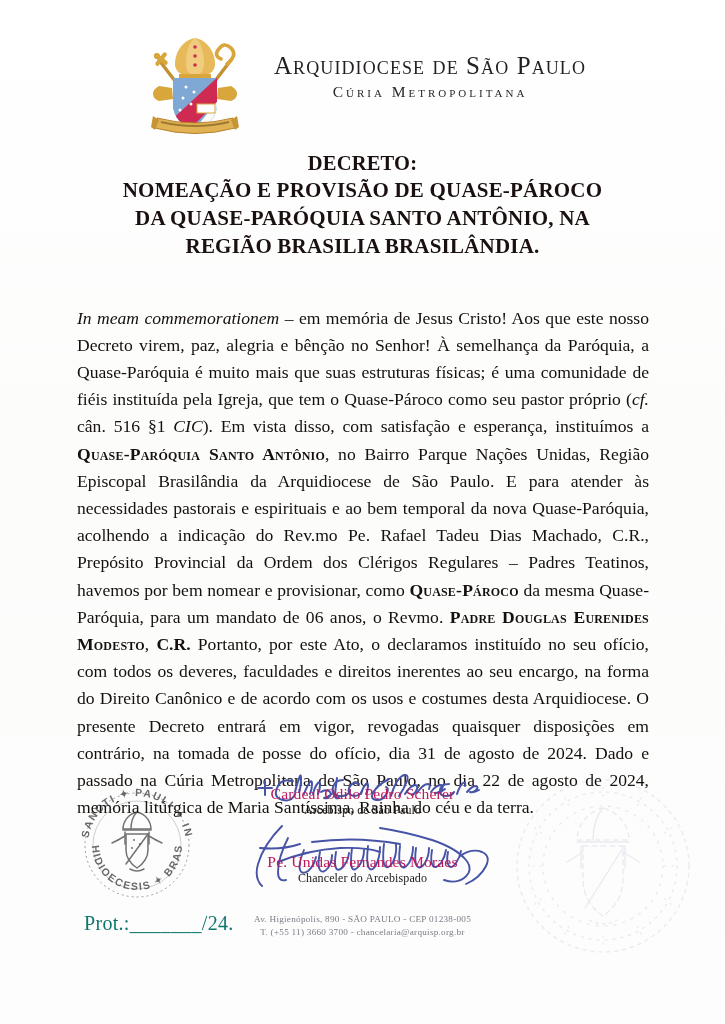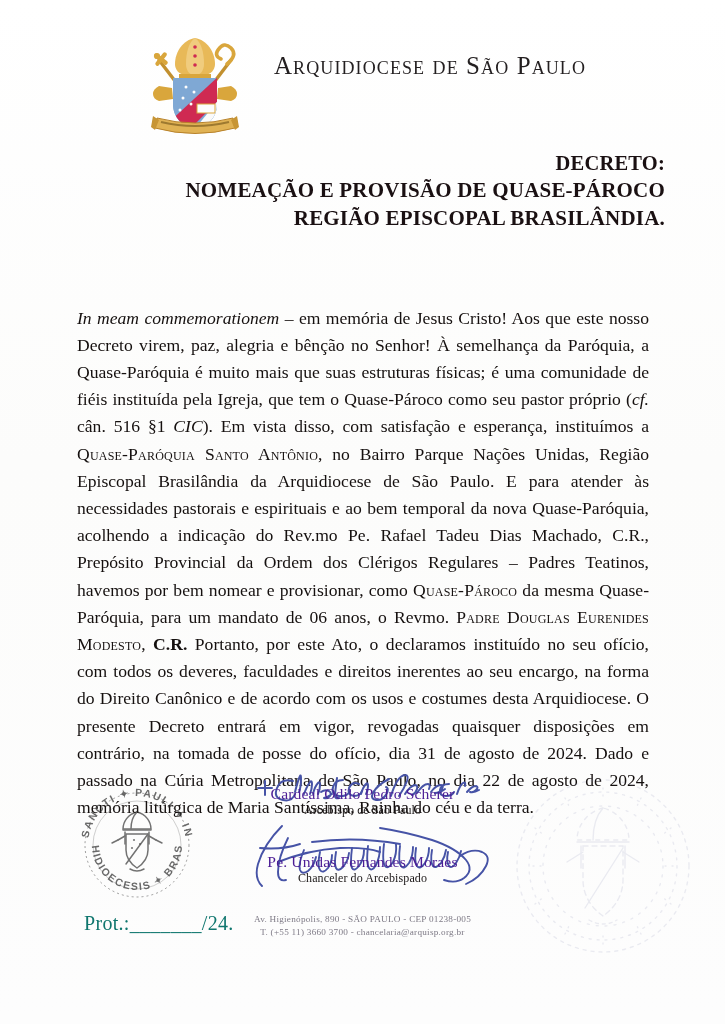--- a/index.html
+++ b/index.html
@@ -63,21 +63,21 @@
     margin-top: 3px;
     white-space: nowrap;
   }
 
   
   .title-block {
     position: absolute;
     top: 150px;
     left: 60px;
     right: 60px;
-    text-align: right;
+    text-align: center;
     font-variant: small-caps;
     font-weight: bold;
     color: #1a1012;
     font-size: 21px;
     line-height: 1.33;
     letter-spacing: 0.2px;
     font-family: Liberation Serif, serif;
   }
   .title-block div { white-space: nowrap; }
   .title-line-1 { font-size: 20.5px; }
@@ -91,21 +91,21 @@
     text-align: justify;
     text-justify: inter-word;
     font-size: 17.6px;
     line-height: 27.2px;
     color: #15100f;
     hyphens: none;
   }
   .body-text i { font-style: italic; }
   .sc {
     font-variant: small-caps;
-    font-weight: normal;
+    font-weight: bold;
     letter-spacing: 0.2px;
   }
   .bold { font-weight: bold; }
 
   
   .sig-area {
     position: absolute;
     top: 770px;
     left: 0; right: 0;
     height: 140px;
@@ -114,21 +114,21 @@
     position: absolute;
     left: 50%;
     transform: translateX(-50%);
     text-align: center;
     width: 420px;
   }
   .sig-1 { top: 14px; }
   .sig-2 { top: 82px; }
   .sig-name {
     font-size: 15.6px;
-    color: #4c1d95;
+    color: #be185d;
     line-height: 1.22;
     letter-spacing: 0.15px;
   }
   .sig-role {
     font-size: 12px;
     color: #1b1717;
     line-height: 1.25;
     letter-spacing: 0.1px;
   }
   .scribble {
@@ -242,27 +242,29 @@
 
         <path d="M18 88 q38 10 76 0 l2 10 q-40 11 -80 0 Z" fill="#e0b254" stroke="#b8822a" stroke-width="1"></path>
         <path d="M22 92 q34 8 68 0" stroke="#7a5a1d" stroke-width="2.2" fill="none" opacity="0.65"></path>
         <path d="M14 86 l6 4 -4 10 -4 -3 Z" fill="#c79535"></path>
         <path d="M98 86 l-6 4 4 10 4 -3 Z" fill="#c79535"></path>
       </svg>
     </div>
 
     <div class="header-text">
       <div class="diocese-name">Arquidiocese de São Paulo</div>
+      <div class="curia-name">Cúria Metropolitana</div>
     </div>
   </div>
 
   <div class="title-block">
     <div class="title-line-1">DECRETO:</div>
     <div>NOMEAÇÃO E PROVISÃO DE QUASE-PÁROCO</div>
-    <div>REGIÃO EPISCOPAL BRASILÂNDIA.</div>
+    <div>DA QUASE-PARÓQUIA SANTO ANTÔNIO, NA</div>
+    <div>REGIÃO BRASILIA BRASILÂNDIA.</div>
   </div>
 
   <p class="body-text"><i>In meam commemorationem</i><span> – em memória de Jesus Cristo! Aos que este nosso Decreto virem, paz, alegria e bênção no Senhor! À semelhança da Paróquia, a Quase-Paróquia é muito mais que suas estruturas físicas; é uma comunidade de fiéis instituída pela Igreja, que tem o Quase-Pároco como seu pastor próprio (</span><i>cf.</i><span> cân. 516 §1 </span><i>CIC</i><span>). Em vista disso, com satisfação e esperança, instituímos a </span><span class="sc">Quase-Paróquia Santo Antônio</span><span>, no Bairro Parque Nações Unidas, Região Episcopal Brasilândia da Arquidiocese de São Paulo. E para atender às necessidades pastorais e espirituais e ao bem temporal da nova Quase-Paróquia, acolhendo a indicação do Rev.mo Pe. Rafael Tadeu Dias Machado, C.R., Prepósito Provincial da Ordem dos Clérigos Regulares – Padres Teatinos, havemos por bem nomear e provisionar, como </span><span class="sc">Quase-Pároco</span><span> da mesma Quase-Paróquia, para um mandato de 06 anos, o Revmo. </span><span class="sc">Padre Douglas Eurenides Modesto</span><span>, </span><span class="bold">C.R.</span><span> Portanto, por este Ato, o declaramos instituído no seu ofício, com todos os deveres, faculdades e direitos inerentes ao seu encargo, na forma do Direito Canônico e de acordo com os usos e costumes desta Arquidiocese. O presente Decreto entrará em vigor, revogadas quaisquer disposições em contrário, na tomada de posse do ofício, dia 31 de agosto de 2024. Dado e passado na Cúria Metropolitana de São Paulo, no dia 22 de agosto de 2024, memória litúrgica de Maria Santíssima, Rainha do céu e da terra.</span></p>
 
   <div class="sig-area">
 
     <div class="scribble" style="left:255px; top:2px;">
       <svg width="230" height="32" viewBox="0 0 230 32">
         <g fill="none" stroke="#4653a6" stroke-width="2" stroke-linecap="round" stroke-linejoin="round">
           <path d="M3 16 L17 16 M10 9 L10 23"></path>

